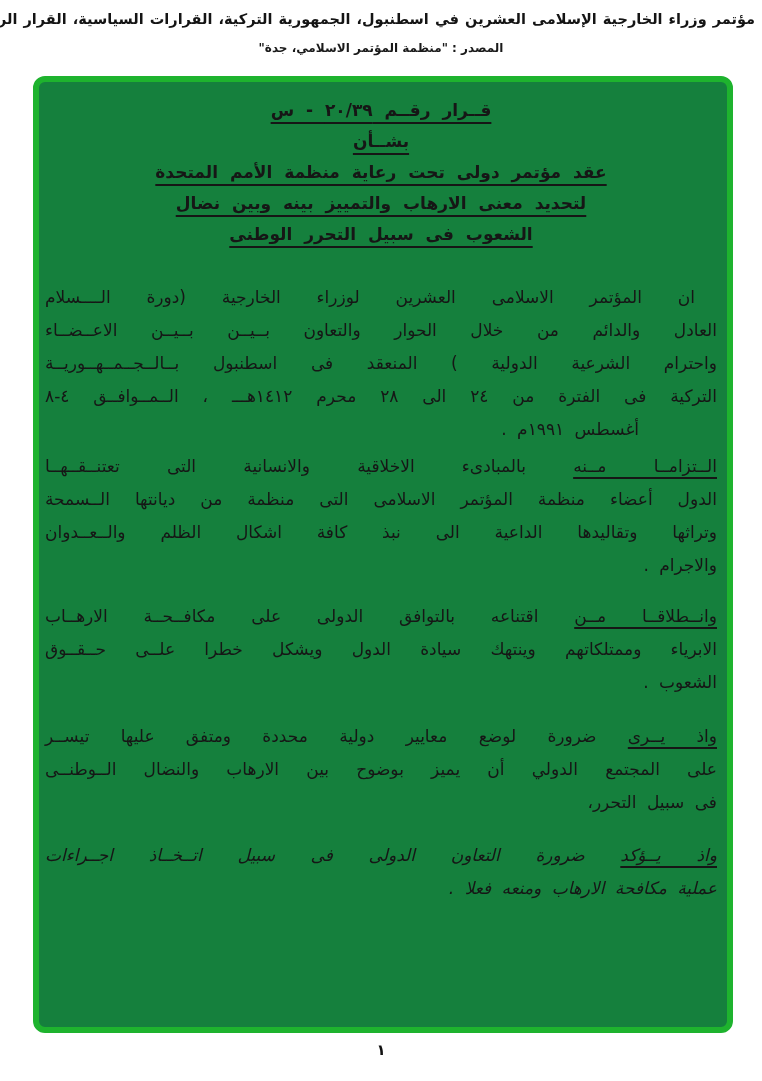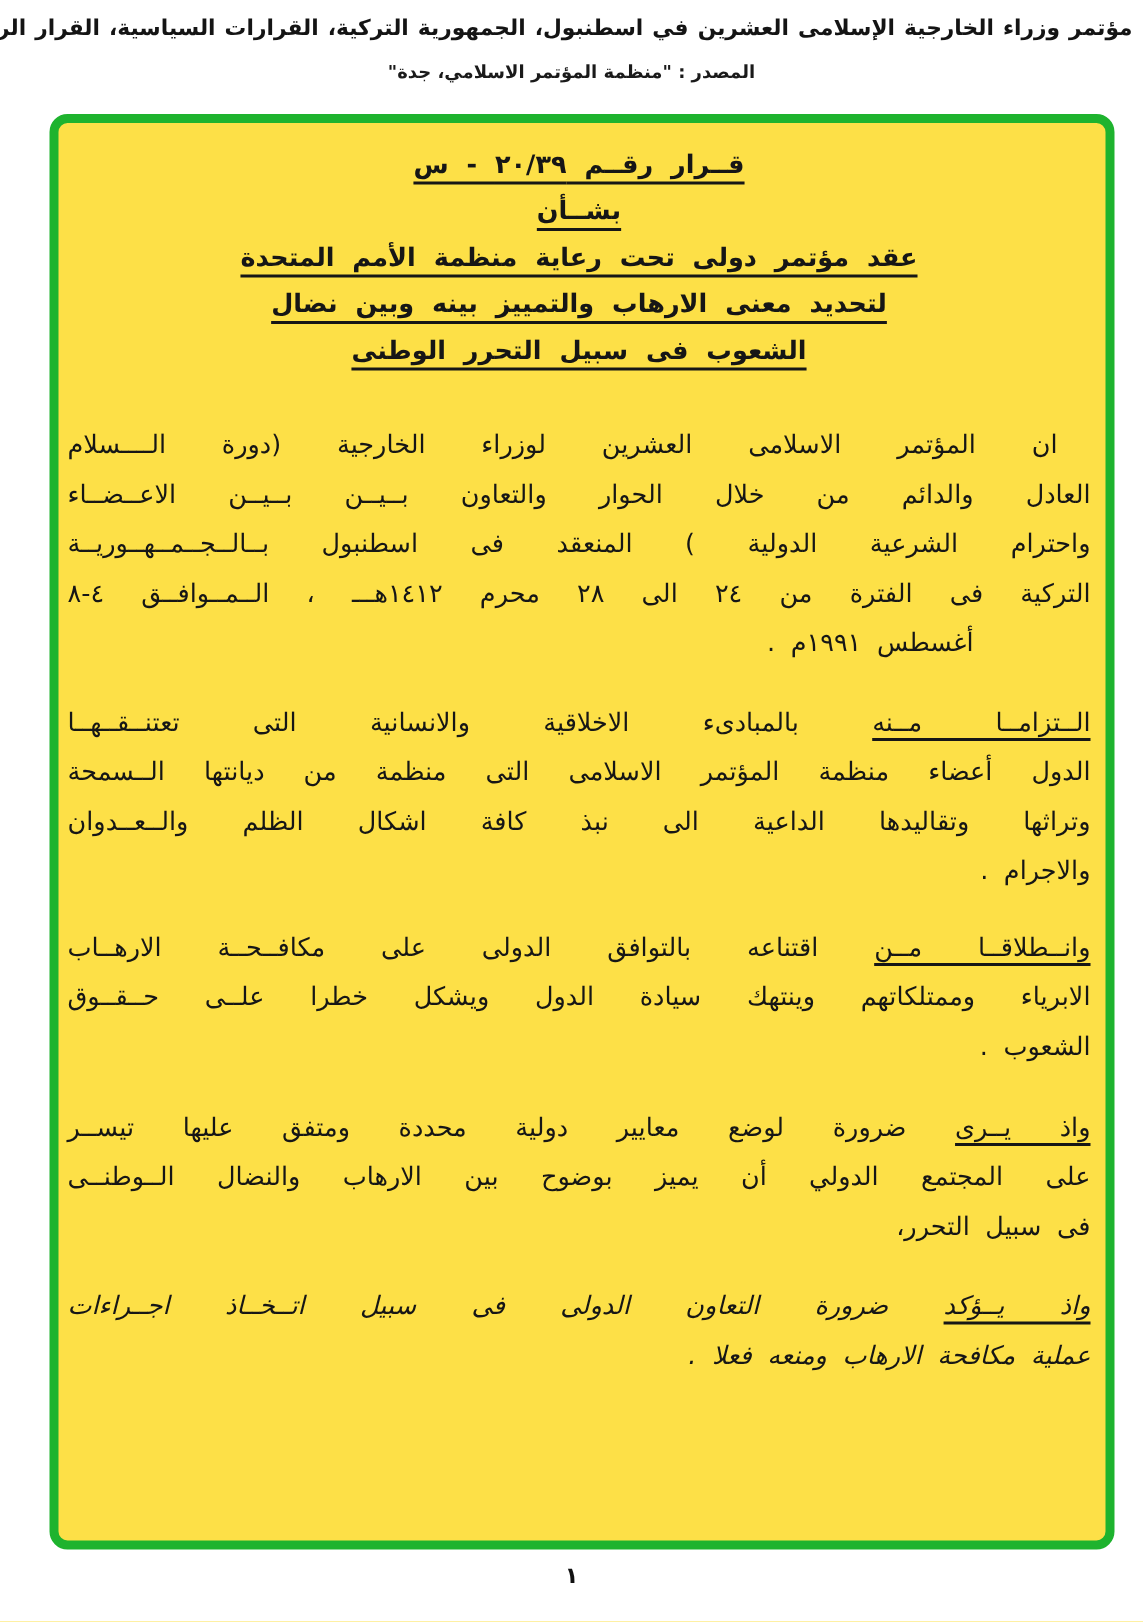--- a/index.html
+++ b/index.html
@@ -25,22 +25,21 @@
     direction: rtl; text-align: center;
     font-size: 12px; font-weight: bold;
     color: #1a1a1a;
   }
   
   .frame {
     position: absolute; left: 33px; top: 76px;
     width: 688px; height: 945px;
     border: 6px solid #1eb32e;
     border-radius: 12px;
-    background: #fde047;
-    padding-left: 10px;
+    background: #15803d;
   }
   .content {
     position: absolute; inset: 0;
     padding: 14px 10px 0 6px;
     direction: rtl;
   }
   
   .tline {
     height: 31px; line-height: 28px;
     text-align: center;
@@ -49,21 +48,21 @@
   }
   .tline .u { text-underline-offset: 6px; }
   .u {
     text-decoration: underline;
     text-decoration-thickness: 1.6px;
     text-underline-offset: 5px;
   }
   
   .para { font-size: 17px; line-height: 33px; }
   .p1 { margin-top: 30px; }
-  .p2 { margin-top: 20px; }
+  .p2 { margin-top: 4px; }
   .p3 { margin-top: 18px; }
   .p4 { margin-top: 21px; }
   .p5 { margin-top: 20px; font-style: italic; }
   .bl {               
     direction: rtl;
     text-align: justify;
     text-align-last: justify;
     word-spacing: 2px;
     white-space: nowrap0; 
   }

